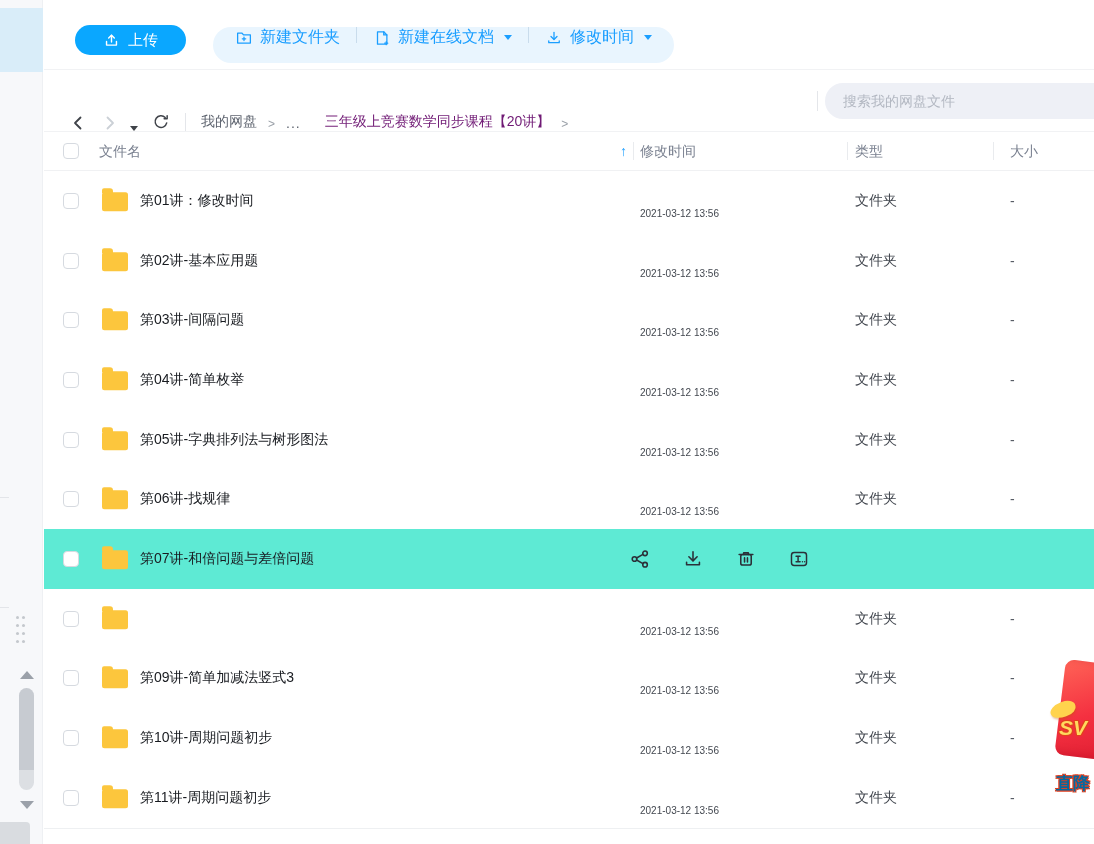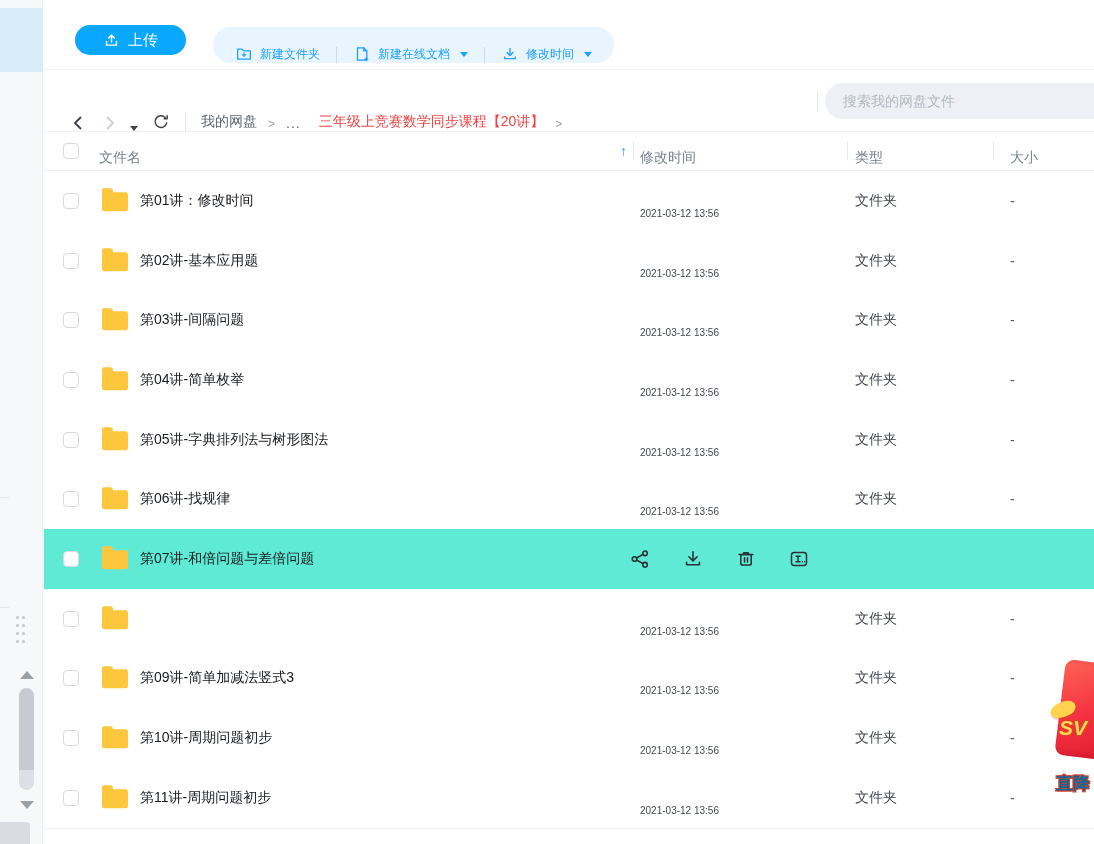--- a/index.html
+++ b/index.html
@@ -26,51 +26,51 @@
 
   
   .main { position:absolute; left:44px; top:0; right:0; height:844px; background:#fff; }
 
   
   .toolbar { position:relative; height:70px; border-bottom:1px solid #f1f2f4; }
   .upload-btn { position:absolute; left:31px; top:25px; height:30px; padding:0 28px; border:none;
     border-radius:20px; background:#0aa7ff; color:#fff; font-size:15px; display:flex; align-items:center; gap:8px;
     cursor:pointer; font-family:inherit; }
   .toolbar-group { position:absolute; left:169px; top:27px; height:36px; border-radius:18px; background:#e9f5fe;
-    display:flex; align-items:flex-end; padding:0 22px; gap:16px; font-size:12px; color:#1a9eff; }
+    display:flex; align-items:flex-start; padding:0 22px; gap:16px; font-size:16px; color:#1a9eff; }
   .tool-item { display:flex; align-items:center; gap:7px; cursor:pointer; white-space:nowrap; color:#1a9eff; }
   .vsep { width:1px; height:16px; background:#c9dcec; }
   .caret-blue { width:0; height:0; border-left:4.5px solid transparent; border-right:4.5px solid transparent;
     border-top:5.5px solid #1a9eff; margin-left:3px; }
 
   
   .crumbbar { position:relative; height:62px; border-bottom:1px solid #f1f2f4; display:flex; align-items:flex-end;
     font-size:14px; }
   .nav-ic { display:flex; align-items:center; justify-content:center; cursor:pointer; }
   .nav-back { margin-left:26px; }
   .nav-fwd { margin-left:16px; }
   .nav-caret { width:0; height:0; border-left:4.5px solid transparent; border-right:4.5px solid transparent;
     border-top:5.5px solid #3f4349; margin-left:12px; cursor:pointer; }
   .nav-refresh { margin-left:14px; }
   .vline { width:1px; height:18px; background:#e4e6ea; margin:0 15px; }
   .crumb-root { color:#5f6570; cursor:pointer; }
   .crumb-sep { color:#9aa0a8; font-size:12px; margin:0 11px; }
   .crumb-ellipsis { color:#5f6570; cursor:pointer; letter-spacing:1px; }
-  .crumb-current { color:#ef4444; margin-left:18px; cursor:pointer; }
+  .crumb-current { color:#701a75; margin-left:24px; cursor:pointer; }
   .search-sep { position:absolute; left:773px; top:21px; width:1px; height:20px; background:#e4e6ea; }
   .search-pill { position:absolute; left:781px; top:13px; width:300px; height:36px; border-radius:18px;
     background:#eef0f6; display:flex; align-items:center; padding-left:18px; }
   .search-pill input { border:none; background:transparent; outline:none; font-size:14px; color:#3a3f46;
     width:240px; font-family:inherit; }
   .search-pill input::placeholder { color:#b3b8c2; }
 
   
   .thead { position:relative; height:39px; border-bottom:1px solid #f0f1f3; color:#7a8190; font-size:14px; }
   .thead .cb { top:11px; transform:none; }
-  .th-label { position:absolute; top:6px; line-height:39px; cursor:pointer; }
+  .th-label { position:absolute; top:0; line-height:39px; cursor:pointer; }
   .th-name { left:55px; }
   .sort-arrow { position:absolute; left:576px; top:0; line-height:39px; color:#1e9fff; font-weight:bold; cursor:pointer; }
   .th-modified { left:596px; } .th-type { left:811px; } .th-size { left:966px; }
   .th-div { position:absolute; top:10px; width:1px; height:18px; background:#e9ebee; }
   .thd1 { left:589px; } .thd2 { left:803px; } .thd3 { left:949px; }
 
   
   .rows { position:relative; border-bottom:1px solid #eef0f2; }
   .row { position:relative; height:59.7px; cursor:pointer; }
   .row.active { background:#5eead4; }

